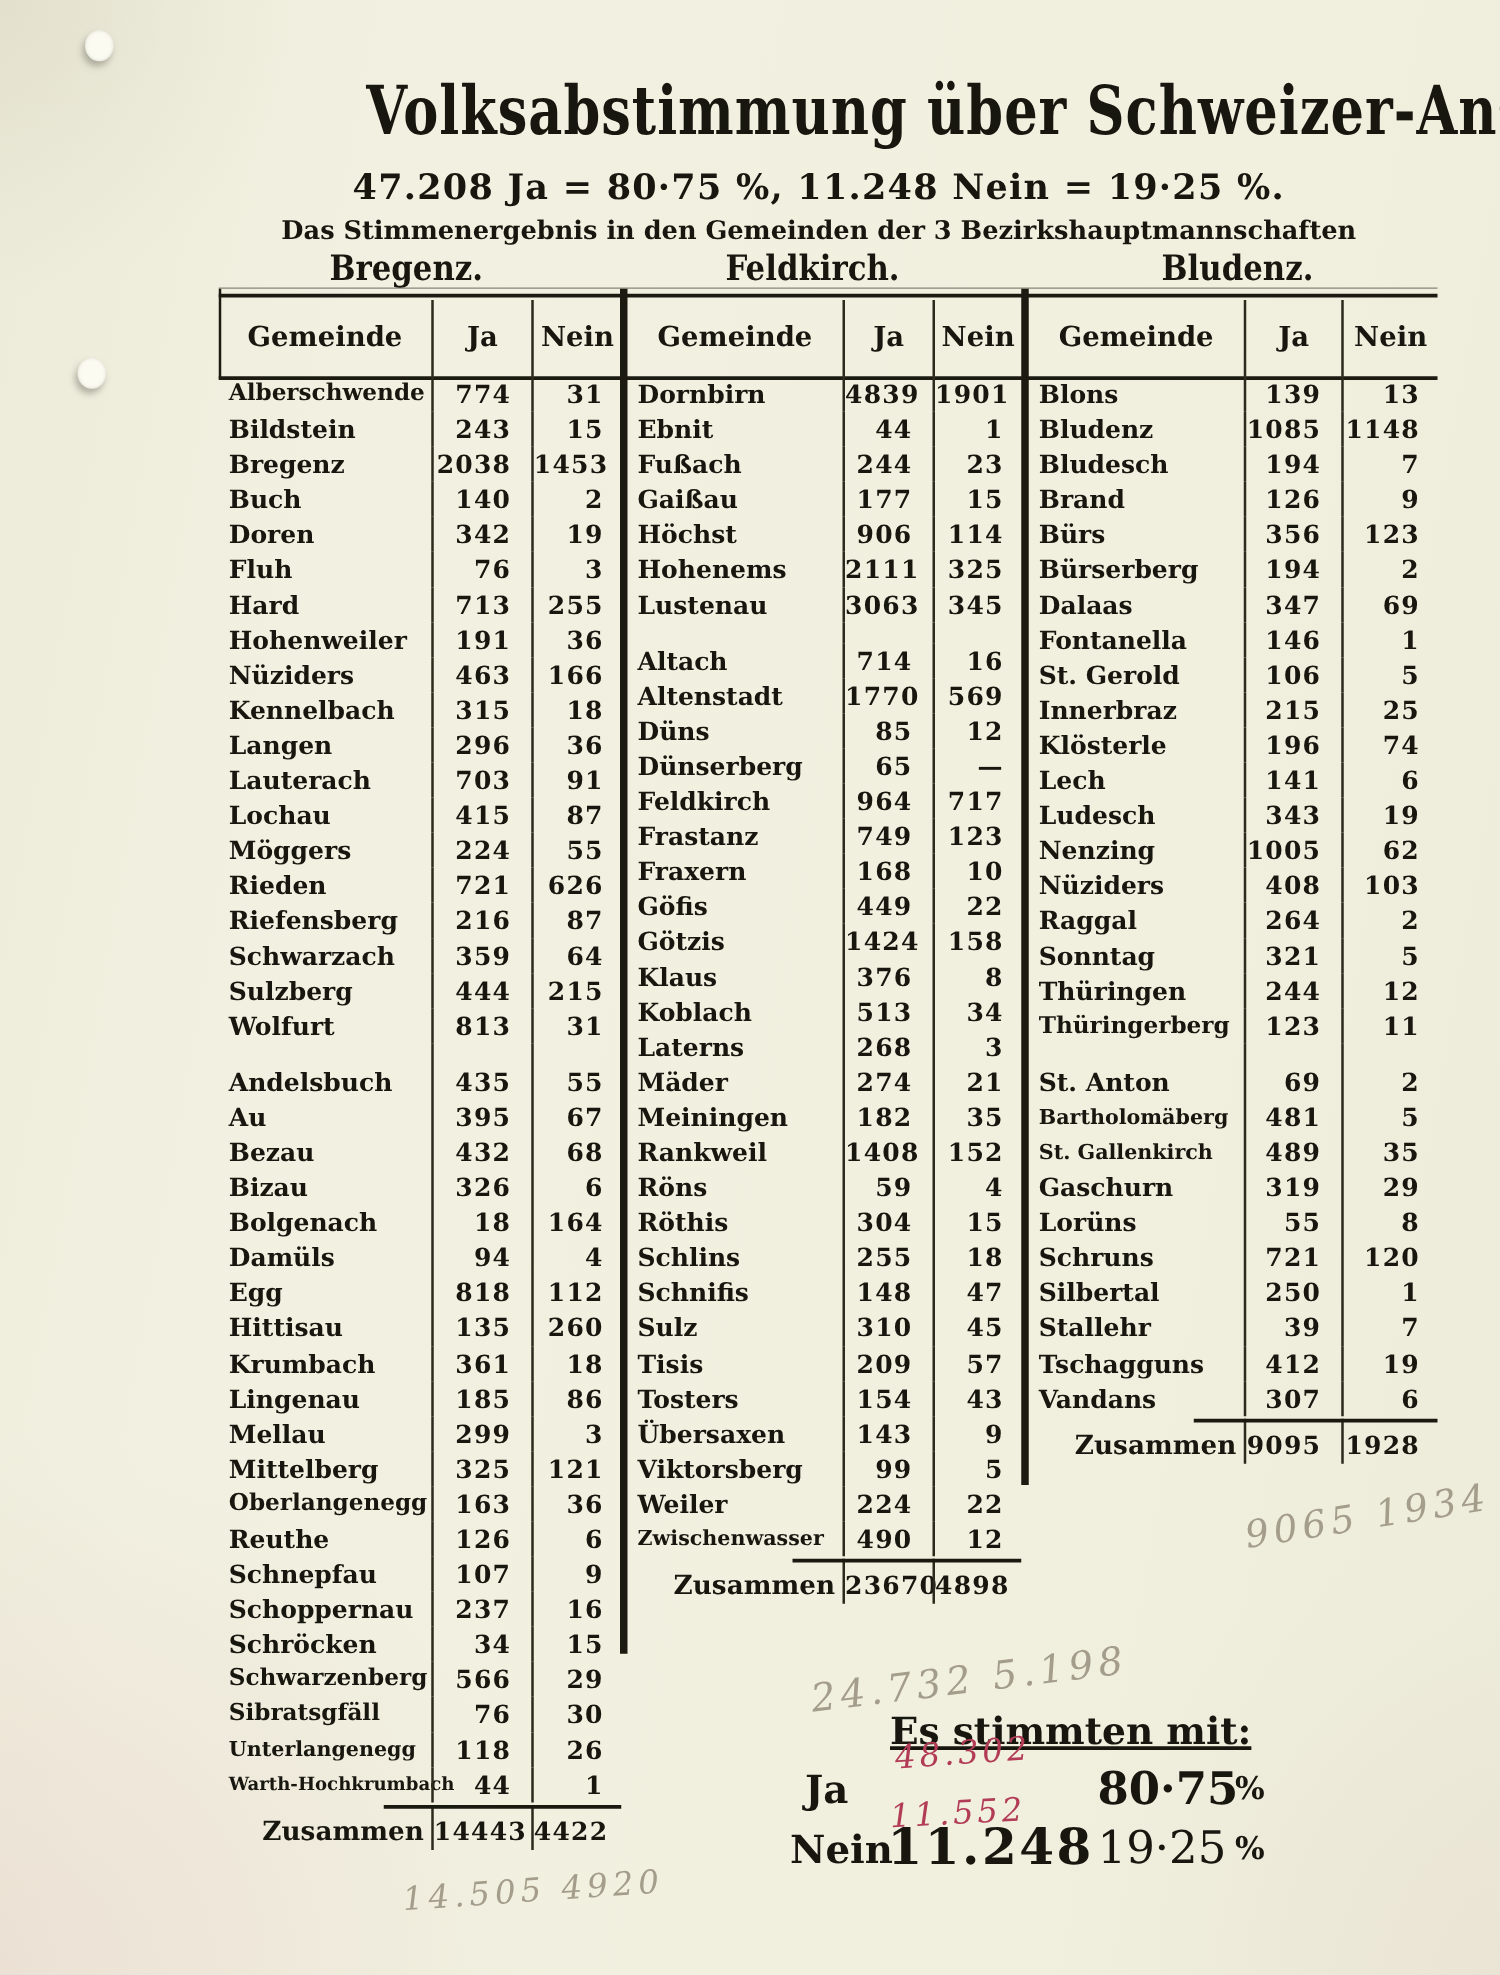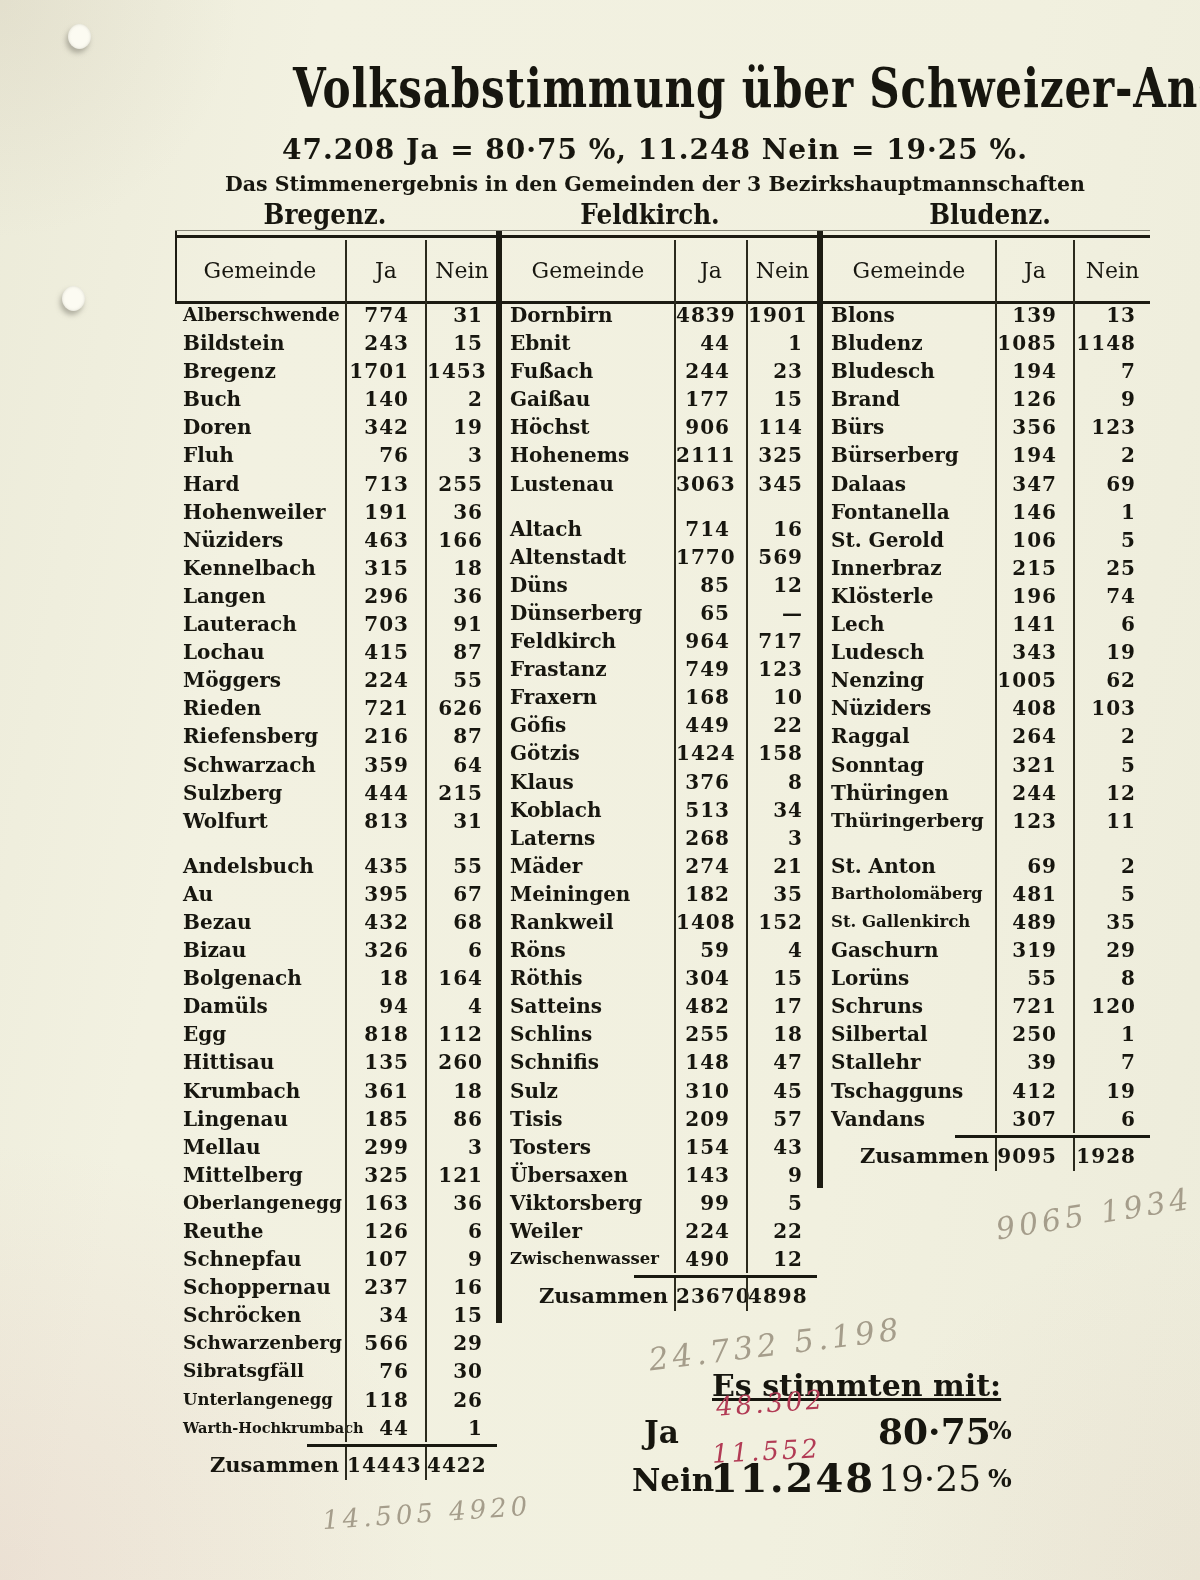--- a/index.html
+++ b/index.html
@@ -46,21 +46,21 @@
   #district-0{left:175px;--wn:170px;--wj:80px;--we:72px;}
   #district-1{left:502px;--wn:172px;--wj:72px;--we:71px;}
   #district-2{left:823px;--wn:172px;--wj:78px;--we:77px;}
 
   .c-name{width:var(--wn);box-sizing:border-box;}
   .c-ja{width:var(--wj);box-sizing:border-box;}
   .c-nein{width:var(--we);box-sizing:border-box;}
   .c-ja,.c-nein{border-left:2px solid #2b2a1d;}
 
   .hrow{display:flex;height:61px;line-height:61px;}
-  .hrow div{text-align:center;font-weight:normal;font-size:22px;}
+  .hrow div{text-align:center;font-weight:bold;font-size:22px;}
 
   .body{}
   .row{display:flex;height:28.1px;line-height:28.1px;}
   .row .c-name{font-weight:bold;font-size:20px;padding-left:8px;white-space:nowrap;}
   .row .c-ja,.row .c-nein{font-weight:bold;font-size:20px;text-align:right;letter-spacing:1px;}
   .row .c-ja{padding-right:16px;}
   .row .c-nein{padding-right:14px;}
   .c-name.md{font-size:18.5px;} .c-name.sm{font-size:16.5px;} .c-name.xs{font-size:14.5px;}
   .spacer{height:17px;line-height:17px;}
   .total{height:36px;line-height:42px;position:relative;margin-top:2px;}
@@ -124,21 +124,21 @@
         <div class="c-ja">774</div>
         <div class="c-nein">31</div>
       </div>
       <div class="row">
         <div class="c-name">Bildstein</div>
         <div class="c-ja">243</div>
         <div class="c-nein">15</div>
       </div>
       <div class="row">
         <div class="c-name">Bregenz</div>
-        <div class="c-ja">1701</div>
+        <div class="c-ja">2038</div>
         <div class="c-nein">1453</div>
       </div>
       <div class="row">
         <div class="c-name">Buch</div>
         <div class="c-ja">140</div>
         <div class="c-nein">2</div>
       </div>
       <div class="row">
         <div class="c-name">Doren</div>
         <div class="c-ja">342</div>
@@ -457,25 +457,20 @@
       </div>
       <div class="row">
         <div class="c-name">Röns</div>
         <div class="c-ja">59</div>
         <div class="c-nein">4</div>
       </div>
       <div class="row">
         <div class="c-name">Röthis</div>
         <div class="c-ja">304</div>
         <div class="c-nein">15</div>
-      </div>
-      <div class="row">
-        <div class="c-name">Satteins</div>
-        <div class="c-ja">482</div>
-        <div class="c-nein">17</div>
       </div>
       <div class="row">
         <div class="c-name">Schlins</div>
         <div class="c-ja">255</div>
         <div class="c-nein">18</div>
       </div>
       <div class="row">
         <div class="c-name">Schnifis</div>
         <div class="c-ja">148</div>
         <div class="c-nein">47</div>

